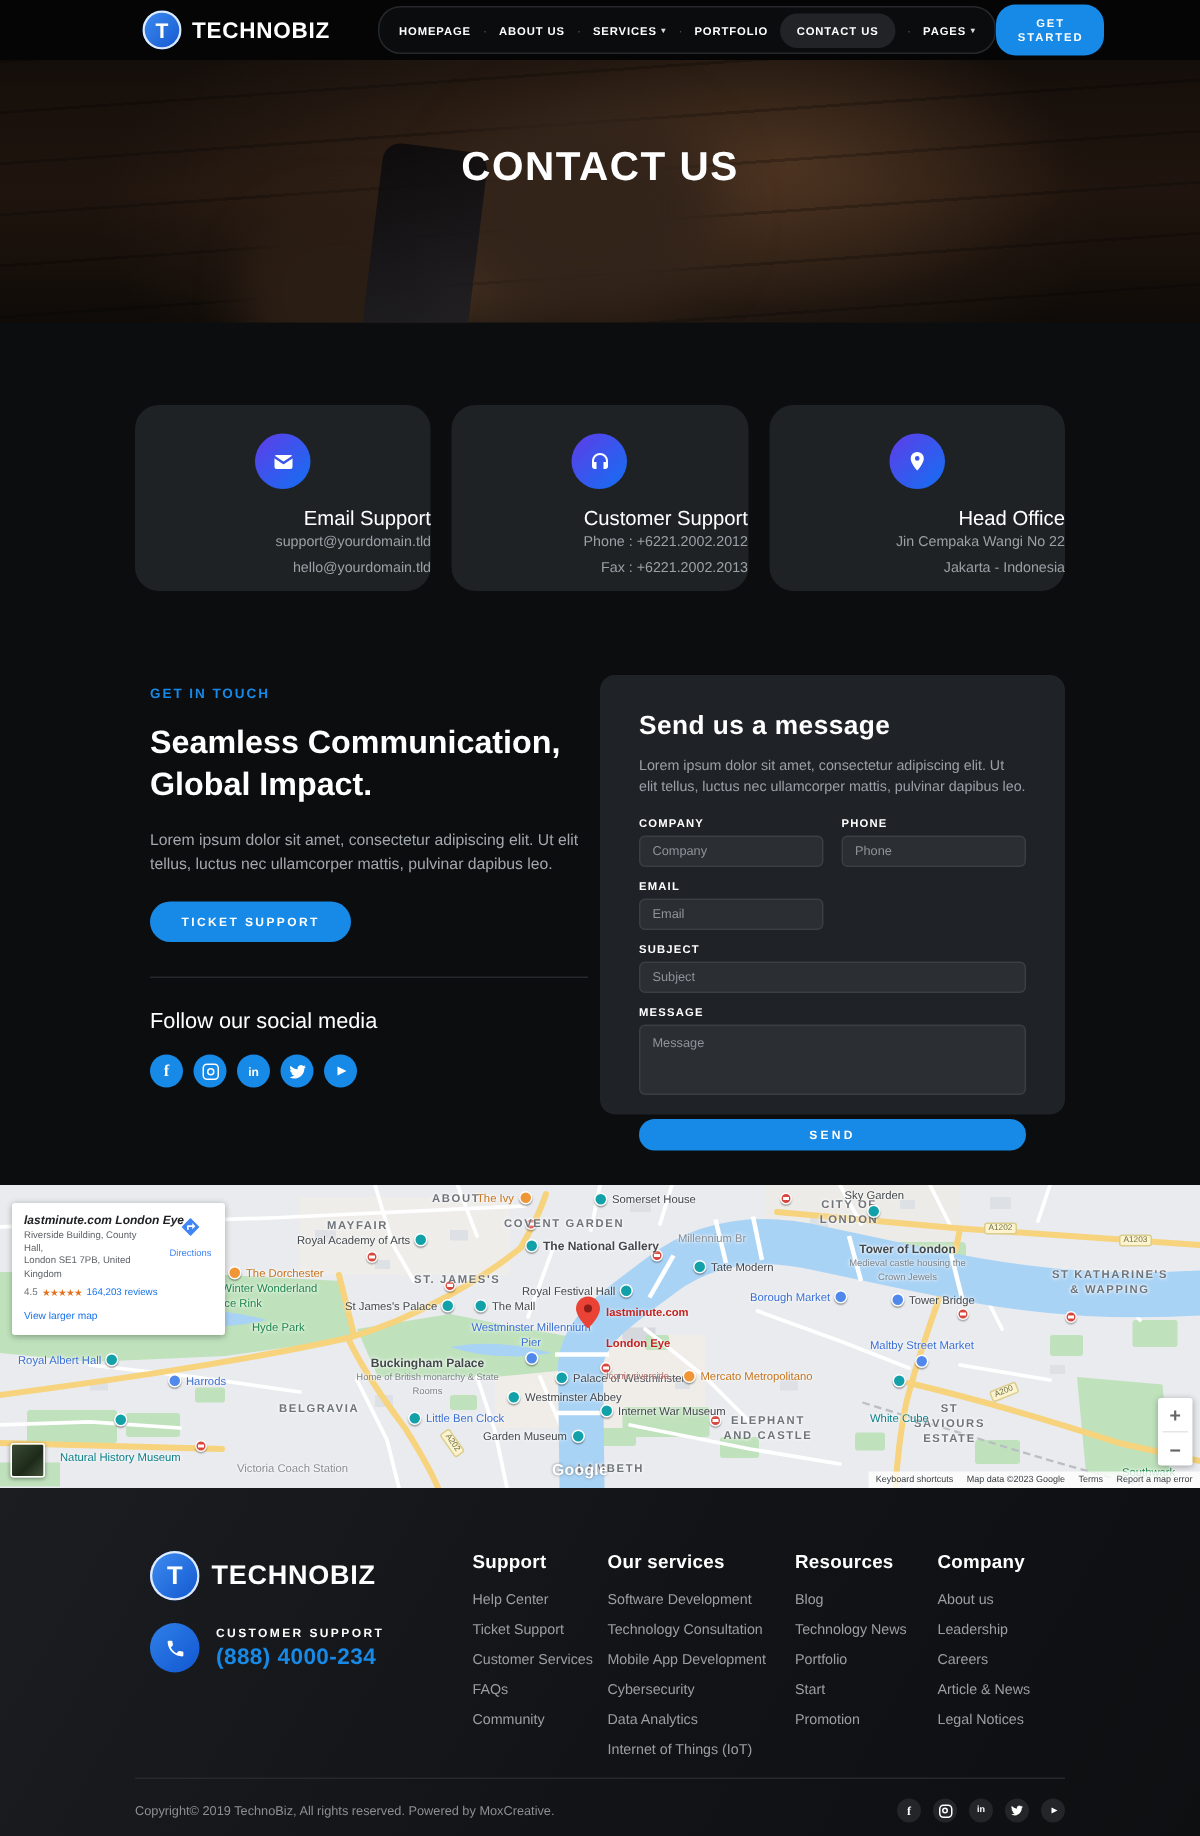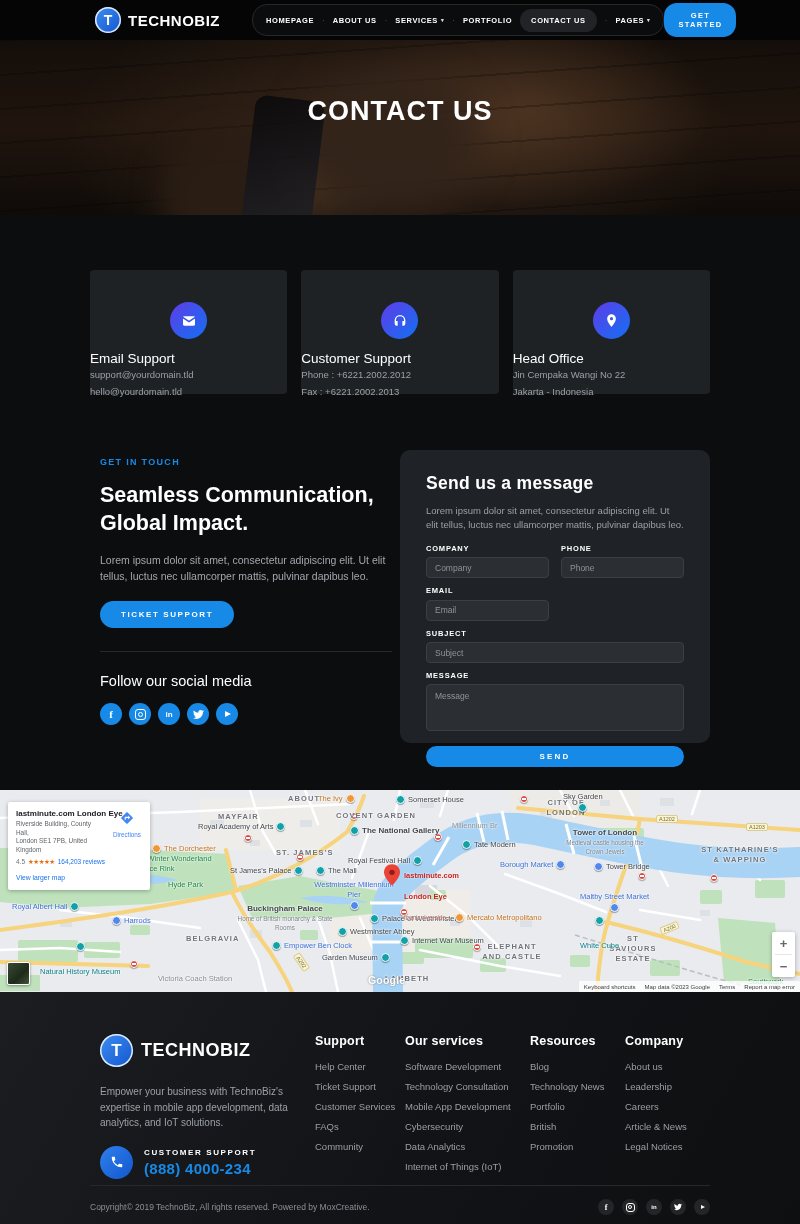--- a/index.html
+++ b/index.html
@@ -34,21 +34,21 @@
       background:linear-gradient(160deg,#08080a,#202127);transform:rotate(7deg);opacity:.85;}
   .hero .hand1{position:absolute;left:160px;top:95px;width:130px;height:120px;border-radius:50%;
       background:#2a1d14;filter:blur(14px);}
   .hero .hand2{position:absolute;left:300px;top:30px;width:180px;height:140px;border-radius:50%;
       background:#33241a;filter:blur(18px);}
   .hero-inner{position:relative;z-index:2;text-align:center;}
   .hero-title{margin:0;padding-top:56px;color:#fff;font-size:27px;font-weight:bold;letter-spacing:1px;}
   .hero-sub{width:330px;margin:9px auto 0;color:#e4e6e8;font-size:11.5px;line-height:1.5;}
   
   .cards{position:absolute;top:270px;left:90px;width:620px;display:flex;gap:14px;}
-  .card{flex:1;background:#1f2225;border-radius:4px;height:124px;text-align:left;padding-top:32px;box-sizing:border-box;}
+  .card{flex:1;background:#1f2225;border-radius:16px;height:124px;text-align:right;padding-top:19px;box-sizing:border-box;}
   .card-ic{width:37px;height:37px;border-radius:50%;margin:0 auto;
       background:linear-gradient(135deg,#5b3fe9 5%,#2166f0 80%);display:flex;align-items:center;justify-content:center;}
   .card-title{color:#fff;font-size:13.5px;margin-top:12px;}
   .card-line{color:#9ba0a6;font-size:9.5px;line-height:1.55;margin-top:2px;}
   .card-line:first-of-type{margin-top:9px;}
   
   .git{position:absolute;left:100px;top:457px;width:292px;}
   .eyebrow{color:#1789e6;font-size:9px;font-weight:bold;letter-spacing:1.3px;}
   .git-h{color:#fff;font-size:21.5px;font-weight:bold;line-height:1.3;margin-top:15px;}
   .git-p{color:#a2a7ad;font-size:10.5px;line-height:1.55;margin-top:14px;}
@@ -96,21 +96,21 @@
   .tr-ic{position:absolute;width:6px;height:6px;border-radius:50%;background:#d8463c;border:1px solid #fff;
       box-shadow:0 1px 1px rgba(0,0,0,.3);z-index:1;}
   .tr-ic::after{content:"";display:block;width:4px;height:1.4px;background:#fff;margin:2.3px auto 0;}
   .rlabel{position:absolute;font-size:5.5px;color:#6a6f45;background:#fdf3cf;border:1px solid #dbcd8d;
       border-radius:2px;padding:0 2px;z-index:2;}
   .marker-label{position:absolute;left:404px;top:73px;z-index:3;line-height:1.3;text-shadow:0 0 2px #fff;}
   .marker-l1{color:#c5221f;font-size:7.5px;font-weight:bold;}
   .marker-sub{color:#b0655e;font-size:6.3px;}
   .icard{position:absolute;left:8px;top:12px;width:142px;background:#fff;border-radius:2px;z-index:5;
       box-shadow:0 1px 4px rgba(0,0,0,.3);padding:7px 8px 6px;box-sizing:border-box;}
-  .icard-title{color:#202124;font-size:8px;font-weight:bold;}
+  .icard-title{color:#202124;font-size:8px;font-weight:bold;font-style:italic;}
   .icard-addr{color:#5f6368;font-size:6.4px;line-height:1.35;margin-top:2px;width:88px;}
   .icard-rating{display:flex;align-items:center;gap:3px;margin-top:3px;}
   .icard-score{color:#70757a;font-size:6.5px;}
   .icard-stars{color:#e7711b;font-size:6.5px;letter-spacing:-.5px;}
   .icard-reviews{color:#1a73e8;font-size:6.5px;cursor:pointer;}
   .icard-view{color:#1a73e8;font-size:6.8px;margin-top:5px;cursor:pointer;display:inline-block;}
   .icard-dir{position:absolute;right:6px;top:9px;width:34px;text-align:center;cursor:pointer;}
   .icard-dir-label{color:#4285f4;font-size:6.3px;margin-top:2px;}
   .zctrl{position:absolute;right:5px;top:142px;width:23px;height:45px;background:#fff;border-radius:2px;z-index:5;
       box-shadow:0 1px 4px rgba(0,0,0,.3);display:flex;flex-direction:column;}
@@ -438,21 +438,21 @@
     <span class="m-poi" style="left:338px;top:137px">
         <i class="pin pin-teal"></i>
         <span>Westminster Abbey</span>
       </span>
     <span class="m-poi" style="left:370px;top:124px">
         <i class="pin pin-teal"></i>
         <span>Palace of Westminster</span>
       </span>
     <span class="m-poi c-blue" style="left:272px;top:151px">
         <i class="pin pin-teal"></i>
-        <span>Empower Ben Clock</span>
+        <span>Little Ben Clock</span>
       </span>
     <span class="m-poi" style="left:322px;top:163px">
         <span>Garden Museum</span>
         <i class="pin pin-teal"></i>
       </span>
     <span class="m-poi" style="left:400px;top:146px">
         <i class="pin pin-teal"></i>
         <span>Internet War Museum</span>
       </span>
     <span class="m-poi c-orange" style="left:455px;top:123px">
@@ -583,21 +583,20 @@
       <span>Report a map error</span>
     </div>
   </div>
 
   <div class="footer">
     <div class="f-left">
       <div class="f-logo">
         <div class="logo-circle">T</div>
         <div class="logo-text">TECHNOBIZ</div>
       </div>
-      <div class="f-desc">Empower your business with TechnoBiz's expertise in mobile app development, data analytics, and IoT solutions.</div>
       <div class="f-phone">
         <div class="f-phone-circle">
           <svg width="14" height="14" viewBox="0 0 24 24" fill="#fff">
               <path d="M6.62 10.79c1.44 2.83 3.76 5.14 6.59 6.59l2.2-2.2c.27-.27.67-.36 1.02-.24 1.12.37 2.33.57 3.57.57.55 0 1 .45 1 1V20c0 .55-.45 1-1 1-9.39 0-17-7.61-17-17 0-.55.45-1 1-1h3.5c.55 0 1 .45 1 1 0 1.25.2 2.45.57 3.57.11.35.03.74-.25 1.02l-2.2 2.2z"></path>
             </svg>
         </div>
         <div>
           <div class="f-sup">CUSTOMER SUPPORT</div>
           <div class="f-num">(888) 4000-234</div>
         </div>
@@ -619,21 +618,21 @@
         <a class="f-link">Mobile App Development</a>
         <a class="f-link">Cybersecurity</a>
         <a class="f-link">Data Analytics</a>
         <a class="f-link">Internet of Things (IoT)</a>
       </div>
       <div class="f-col" style="width:95px">
         <h4>Resources</h4>
         <a class="f-link">Blog</a>
         <a class="f-link">Technology News</a>
         <a class="f-link">Portfolio</a>
-        <a class="f-link">British</a>
+        <a class="f-link">Start</a>
         <a class="f-link">Promotion</a>
       </div>
       <div class="f-col" style="width:85px">
         <h4>Company</h4>
         <a class="f-link">About us</a>
         <a class="f-link">Leadership</a>
         <a class="f-link">Careers</a>
         <a class="f-link">Article &amp; News</a>
         <a class="f-link">Legal Notices</a>
       </div>

